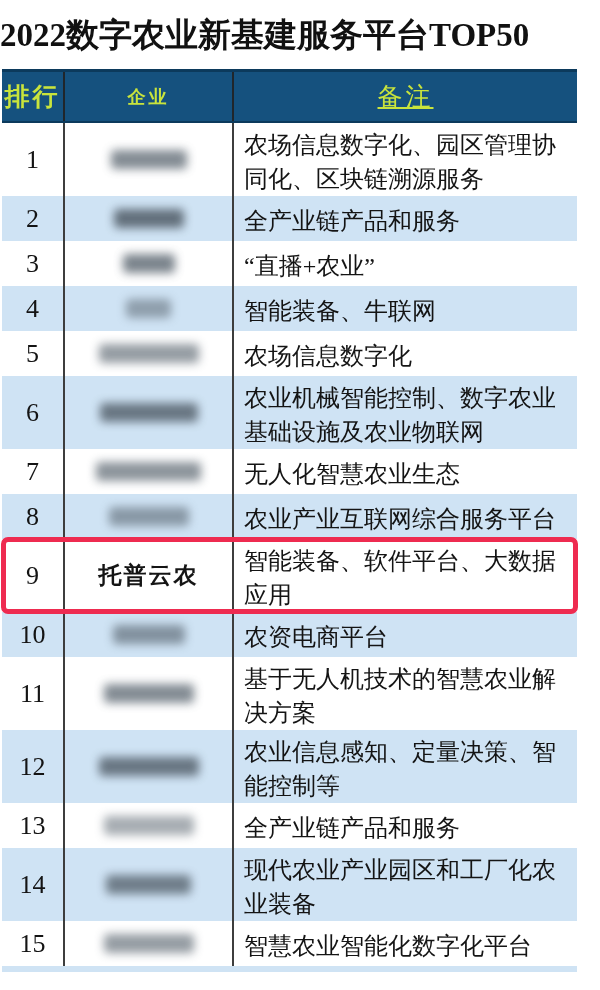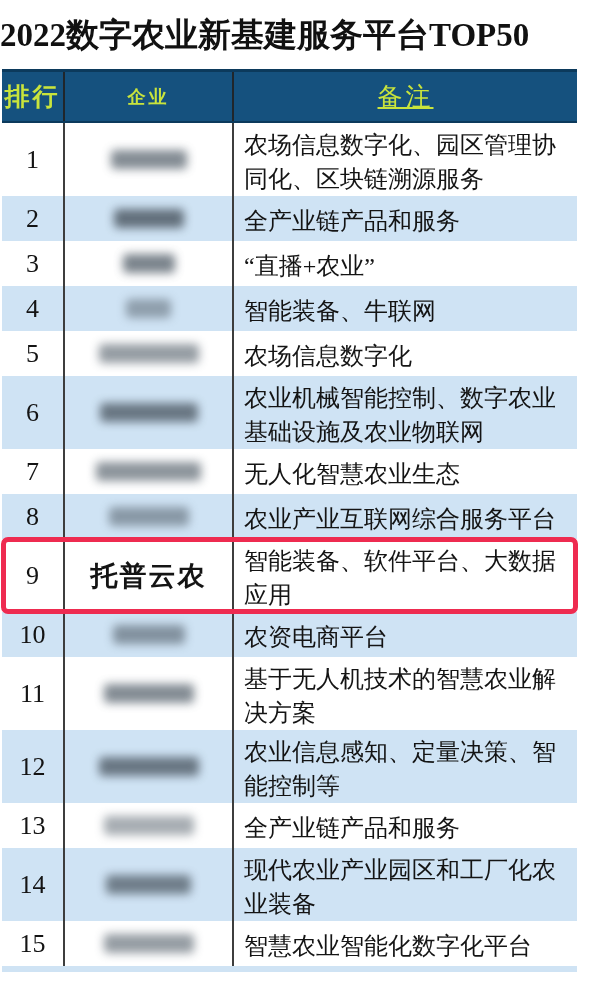--- a/index.html
+++ b/index.html
@@ -20,21 +20,21 @@
     display:flex;align-items:stretch;min-height:45px;position:relative;
   }
   .trow.alt{background:#cfe3f4;}
   .cell{display:flex;align-items:center;}
   .cell-rank{
     width:61px;justify-content:center;font-size:26px;flex:0 0 61px;
   }
   .cell-company{
     width:167px;flex:0 0 167px;justify-content:center;
     border-left:2px solid #3d3d3d;border-right:2px solid #3d3d3d;
-    font-size:27px;font-weight:bold;letter-spacing:2px;
+    font-size:23px;font-weight:bold;letter-spacing:2px;
   }
   .cell-remark{
     flex:1 1 auto;font-size:24px;line-height:34px;
     padding:5px 2px 0 10px;text-align:left;font-weight:500;
   }
   .header-row{
     background:#15517e;min-height:38px;
     border-top:3px solid #0c3a5c;border-bottom:2px solid #0c3a5c;
     font-weight:bold;color:#c9e43c;
   }

